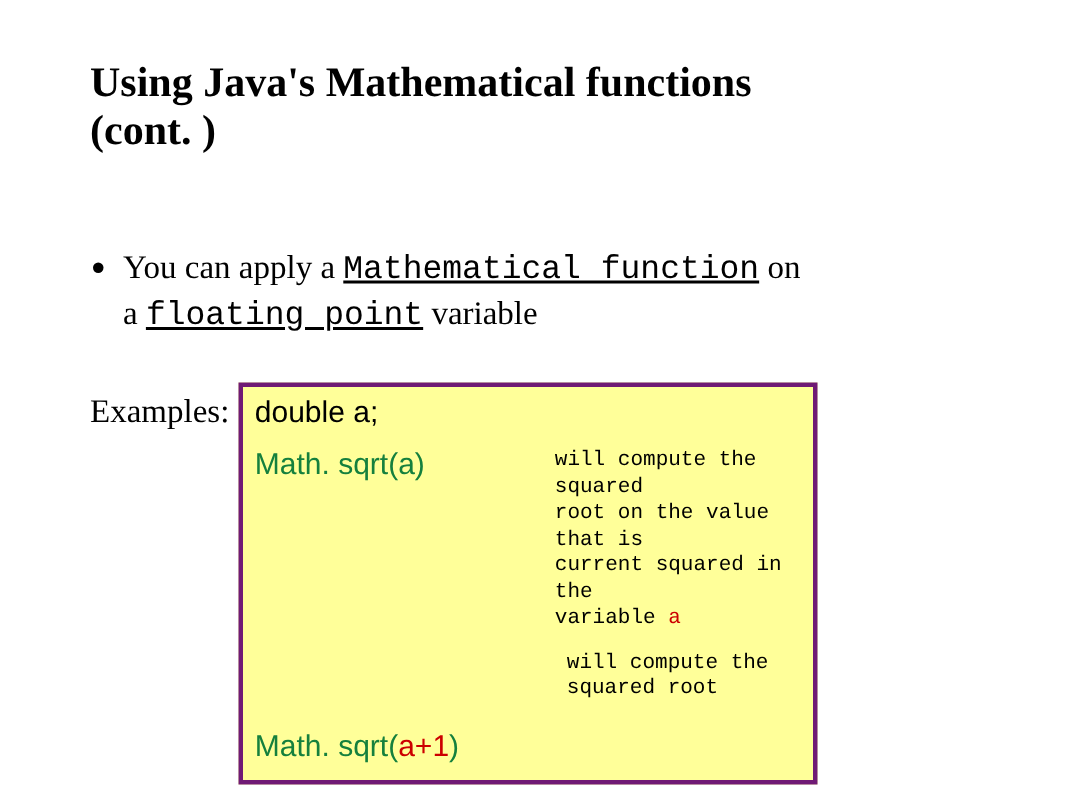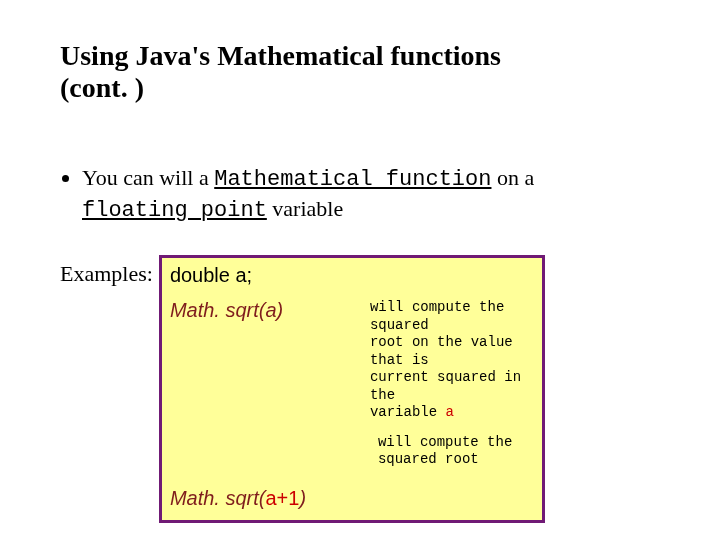--- a/index.html
+++ b/index.html
@@ -72,32 +72,32 @@
   .col-desc {
     flex: 1;
     font-family: Liberation Mono, monospace;
     font-size: 14px;
     line-height: 1.25;
   }
   .col-desc2 {
     margin-left: 8px;
   }
   .red { color: #cc0000; }
-  .blue { color: #7f1d1d; font-style: italic; }
+  .blue { color: #15803d; }
 </style>
 </head>
 <body>
 
 <div class="slide">
 
   <h1 class="title">Using Java's Mathematical functions (cont. )</h1>
 
   <ul class="bullets">
     <li>
-      <span>You can will a </span><span class="underline">Mathematical function</span><span> on a </span><span class="underline">floating point</span><span> variable</span>
+      <span>You can apply a </span><span class="underline">Mathematical function</span><span> on a </span><span class="underline">floating point</span><span> variable</span>
     </li>
   </ul>
 
   <div class="examples-row">
     <div class="examples-label">Examples:</div>
 
     <div class="code-box">
 
       <p class="code-line">double a;</p>
 

